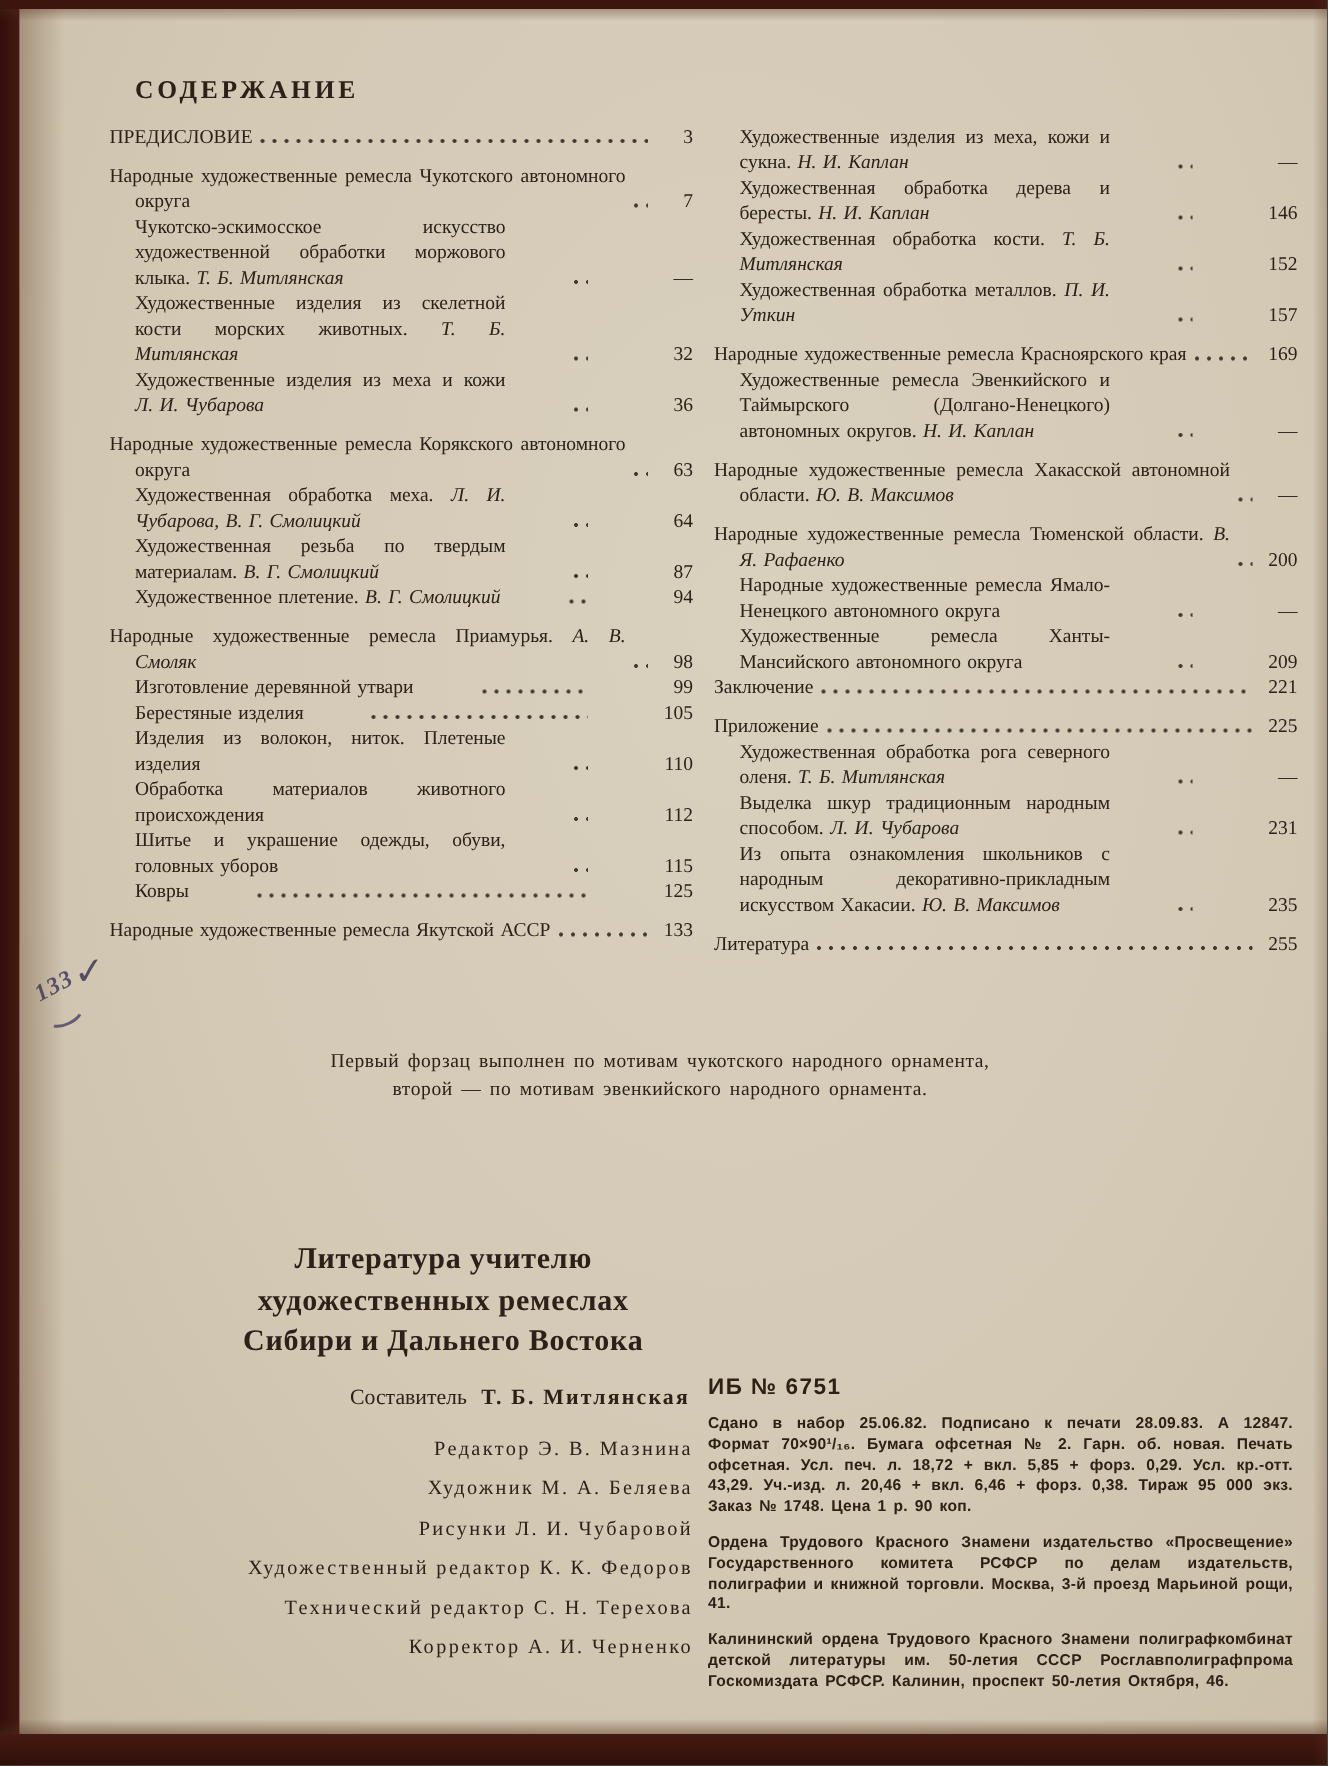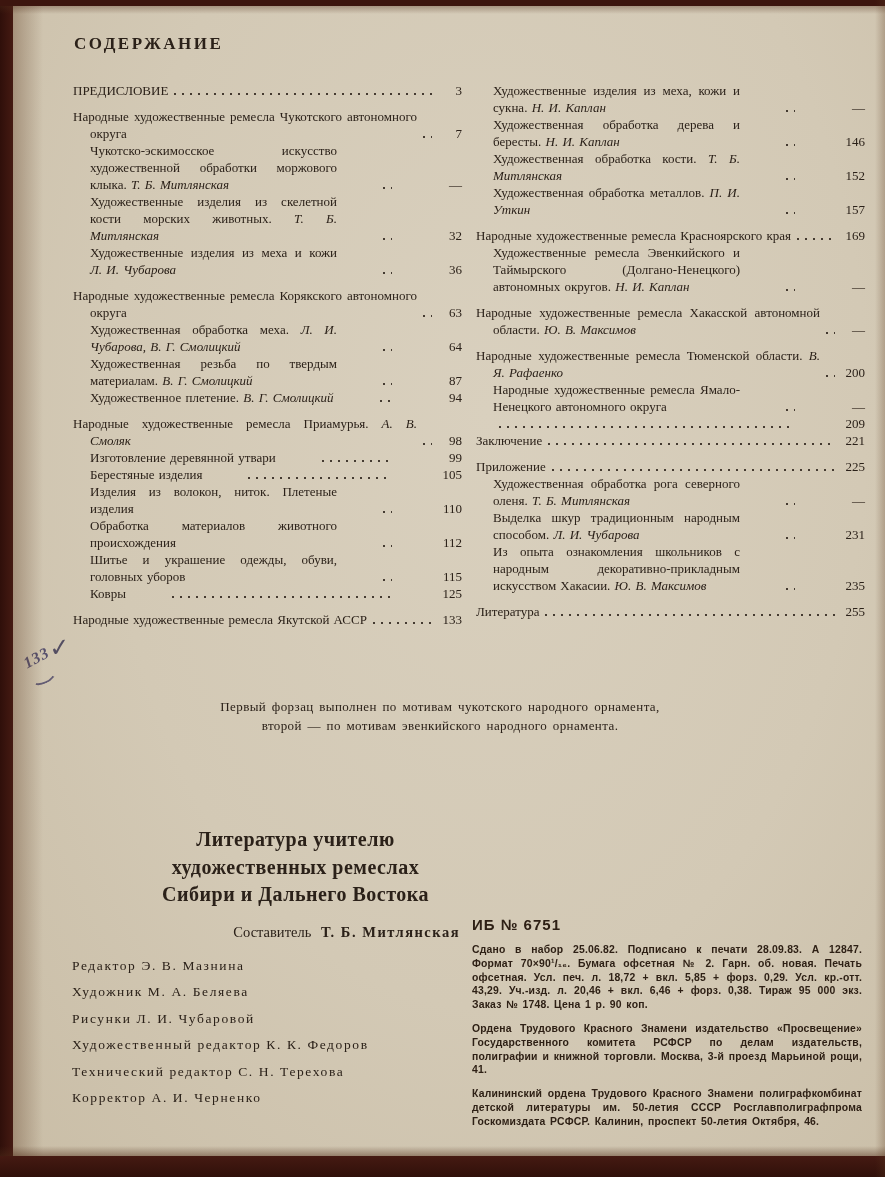--- a/index.html
+++ b/index.html
@@ -13,21 +13,21 @@
   .edge{position:absolute;z-index:5;}
   .edge.left{left:0;top:0;width:13px;height:100%;background:linear-gradient(90deg,#2f0f0a,#451a12);}
   .edge.left-shade{left:13px;top:0;width:30px;height:100%;background:linear-gradient(90deg,rgba(90,55,30,.35),rgba(90,55,30,0));}
   .edge.top{left:0;top:0;width:100%;height:6px;background:#3c150e;}
   .edge.top-shade{left:0;top:6px;width:100%;height:8px;background:linear-gradient(180deg,rgba(80,45,25,.35),rgba(80,45,25,0));}
   .edge.bottom{left:0;bottom:0;width:100%;height:21px;background:linear-gradient(180deg,#451a12,#30100a);}
   .edge.bottom-shade{left:0;bottom:21px;width:100%;height:10px;background:linear-gradient(0deg,rgba(80,45,25,.45),rgba(80,45,25,0));}
   .edge.right-shade{right:0;top:0;width:10px;height:100%;background:linear-gradient(270deg,rgba(90,55,30,.28),rgba(90,55,30,0));}
 
   .heading{
-    position:absolute;left:74px;top:34px;margin:0;
+    position:absolute;left:74px;top:34px;margin:16px;
     font-size:17px;font-weight:bold;letter-spacing:2.5px;
   }
 
   .toc{position:absolute;left:73px;top:82px;width:792px;display:flex;gap:14px;}
   .toc-col{flex:1 1 0;min-width:0;}
   .toc-entry{display:flex;align-items:flex-end;font-size:13px;line-height:17px;}
   .toc-entry.sp{margin-top:9px;}
   .toc-entry .body{flex:0 1 auto;min-width:0;text-align:justify;word-spacing:1px;}
   .toc-entry.lv0 .body{padding-left:17px;text-indent:-17px;}
   .toc-entry.lv1{padding-left:17px;gap:40px;}
@@ -56,21 +56,21 @@
   .annot-squiggle{
     position:absolute;left:30px;top:669px;width:22px;height:11px;
     border:2px solid transparent;border-bottom-color:#4a4466;border-radius:50%;
     transform:rotate(-24deg);opacity:.8;
   }
 
   .bottom-left{position:absolute;left:72px;top:826px;width:392px;}
   .book-title{padding-left:55px;text-align:center;font-size:20px;font-weight:bold;line-height:27.5px;letter-spacing:.5px;}
   .compiler{margin-top:15px;text-align:right;padding-right:4px;font-size:14.5px;}
   .compiler .cname{letter-spacing:1.5px;margin-left:6px;}
-  .staff{margin-top:12px;text-align:left;padding-right:2px;}
+  .staff{margin-top:12px;text-align:right;padding-right:2px;}
   .staff-line{font-size:13.5px;line-height:26.5px;letter-spacing:1.6px;white-space:nowrap;}
 
   .bottom-right{position:absolute;left:472px;top:916px;width:390px;color:#2e2015;}
   .ib{font-size:15px;font-weight:bold;letter-spacing:1px;font-family:"Liberation Sans",sans-serif;}
   .imp{
     margin:10px 0 0 0;font-family:"Liberation Sans",sans-serif;
     font-size:10.4px;line-height:13.8px;font-weight:bold;letter-spacing:.2px;
     text-align:justify;word-spacing:1.5px;
   }
 </style>
@@ -216,20 +216,21 @@
           <span class="body">Народные художественные ремесла Тюменской области. <i class="au">В. Я. Рафаенко</i></span>
           <span class="dots"></span>
           <span class="pg">200</span>
         </div>
         <div class="toc-entry lv1">
           <span class="body">Народные художественные ремесла Ямало-Ненецкого автономного округа</span>
           <span class="dots"></span>
           <span class="pg">—</span>
         </div>
         <div class="toc-entry lv1">
+          <span class="body">Художественные ремесла Ханты-Мансийского автономного округа</span>
           <span class="dots"></span>
           <span class="pg">209</span>
         </div>
         <div class="toc-entry lv0">
           <span class="body">Заключение</span>
           <span class="dots"></span>
           <span class="pg">221</span>
         </div>
         <div class="toc-entry lv0 sp">
           <span class="body">Приложение</span>

